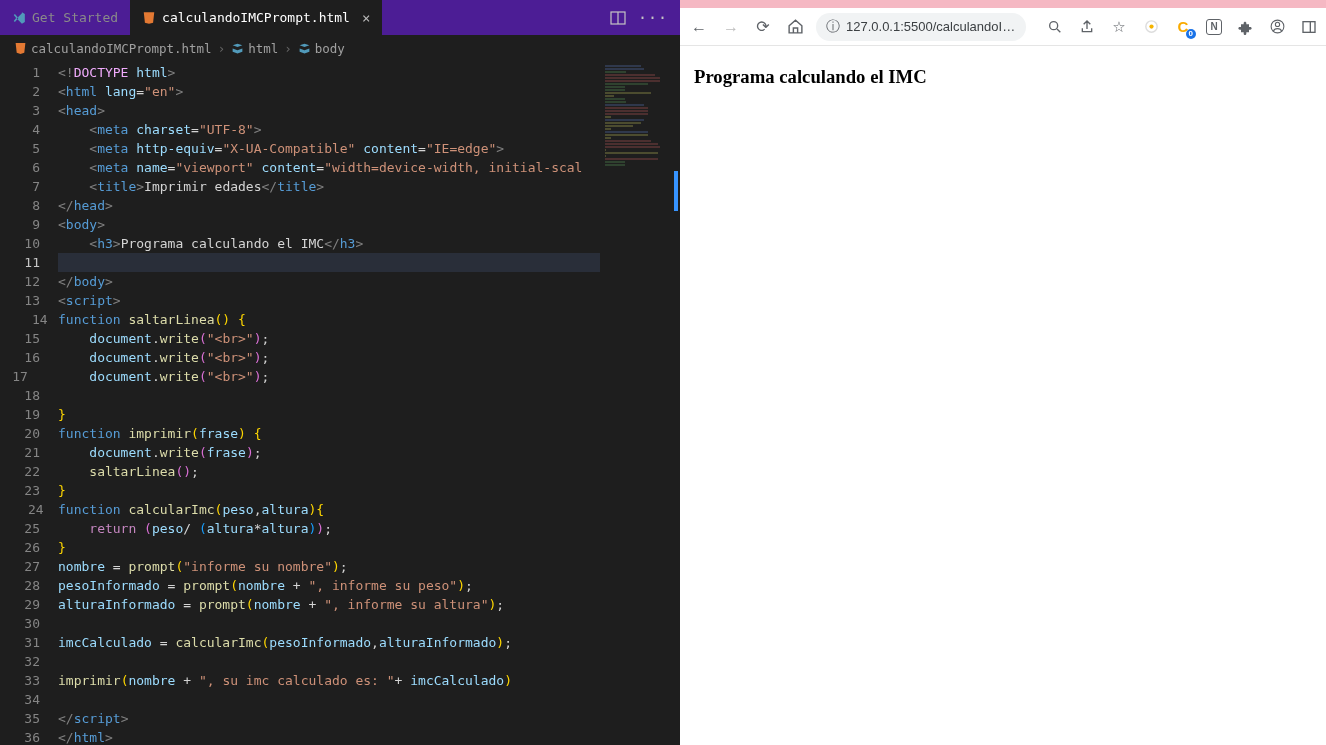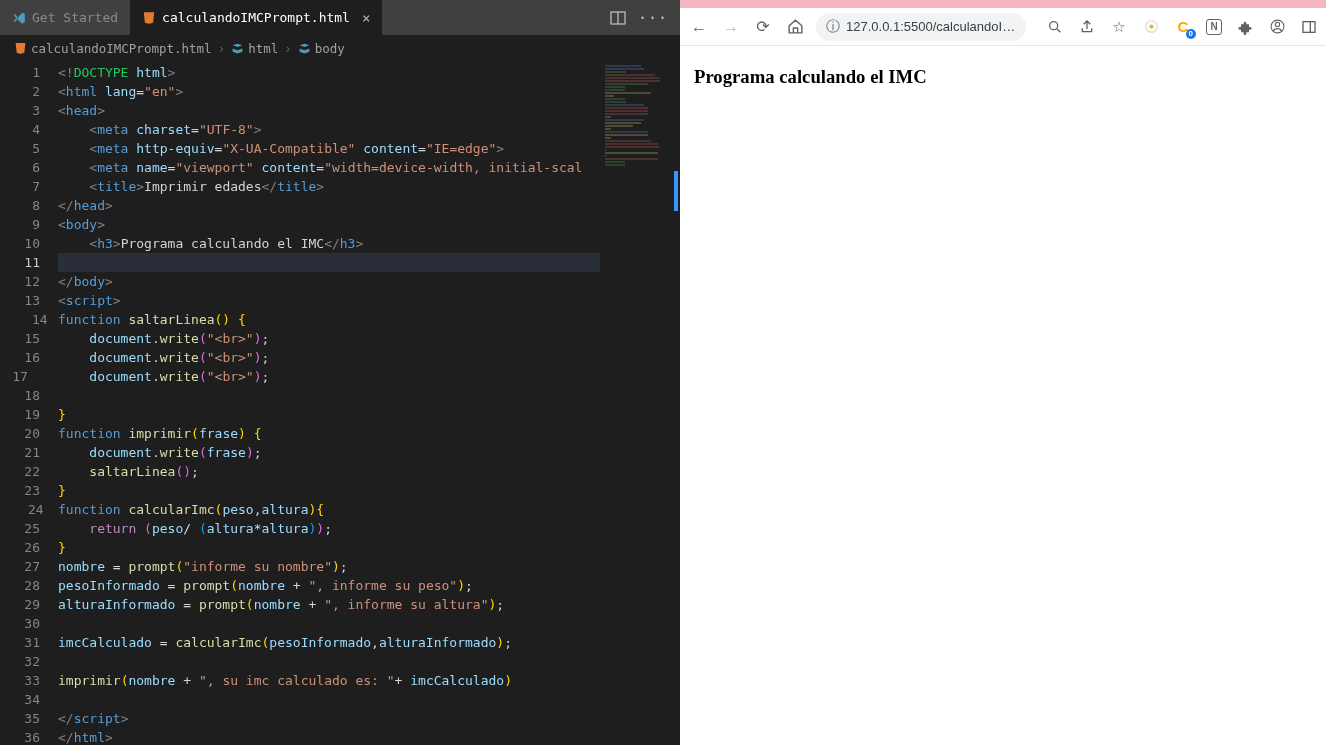--- a/index.html
+++ b/index.html
@@ -17,21 +17,21 @@
   background: #1e1e1e;
   color: #d4d4d4;
   display: flex;
   flex-direction: column;
   font-size: 13px;
   position: relative;
 }
 .tab-bar {
   display: flex;
   align-items: center;
-  background: #404040;
+  background: #4c1d95;
   height: 35px;
   font-size: 13px;
 }
 .tab {
   display: flex;
   align-items: center;
   padding: 0 12px;
   height: 35px;
   color: #8a8a8a;
   gap: 6px;
@@ -96,21 +96,21 @@
 .c-str { color: #ce9178; }
 .c-punct { color: #808080; }
 .c-white { color: #d4d4d4; }
 .c-kw { color: #569cd6; }
 .c-ctl { color: #c586c0; }
 .c-fn { color: #dcdcaa; }
 .c-var { color: #9cdcfe; }
 .c-paren { color: #ffd700; }
 .c-paren2 { color: #da70d6; }
 .c-paren3 { color: #179fff; }
-.c-doctype { color: #22c55e; }
+.c-doctype { color: #f0abfc; }
 .minimap {
   position: absolute;
   top: 0; right: 0;
   width: 80px;
   height: 100%;
   background: #1e1e1e;
   border-left: 1px solid #1e1e1e;
   padding: 4px;
 }
 .minimap .mm-line {

